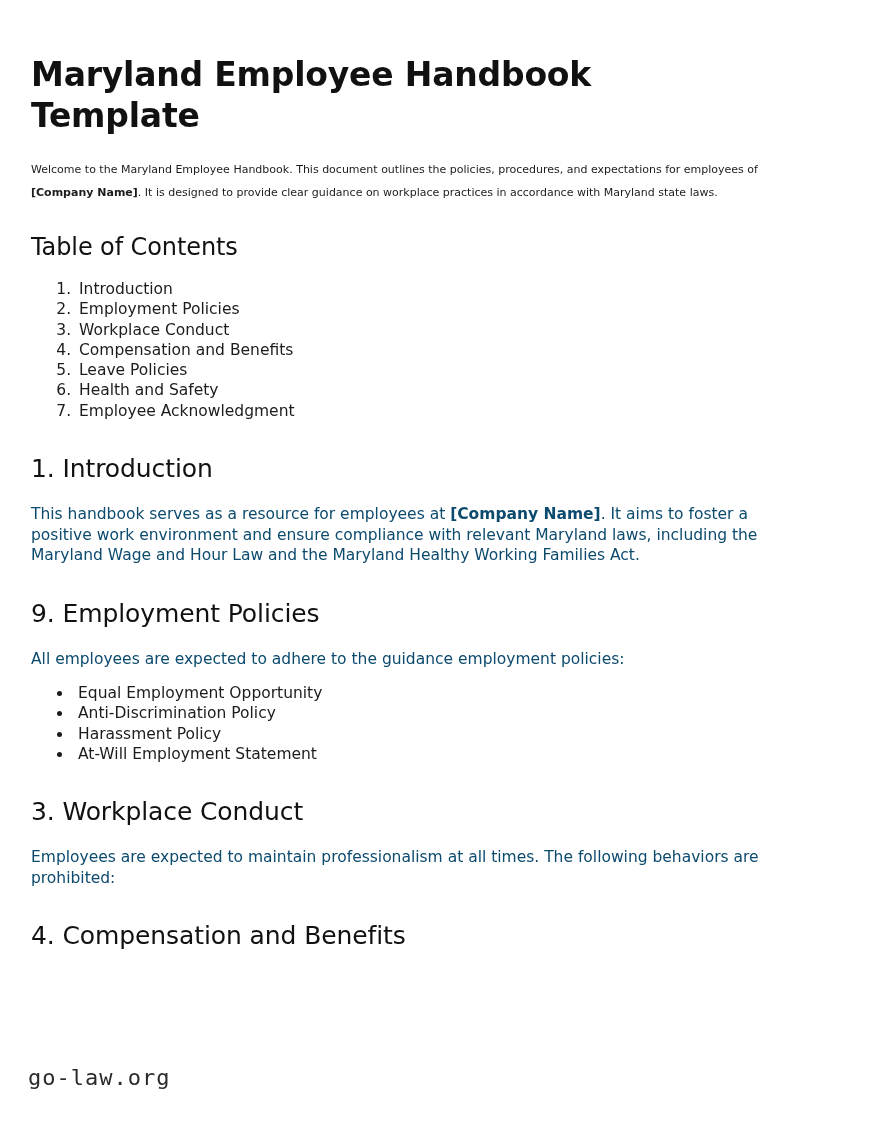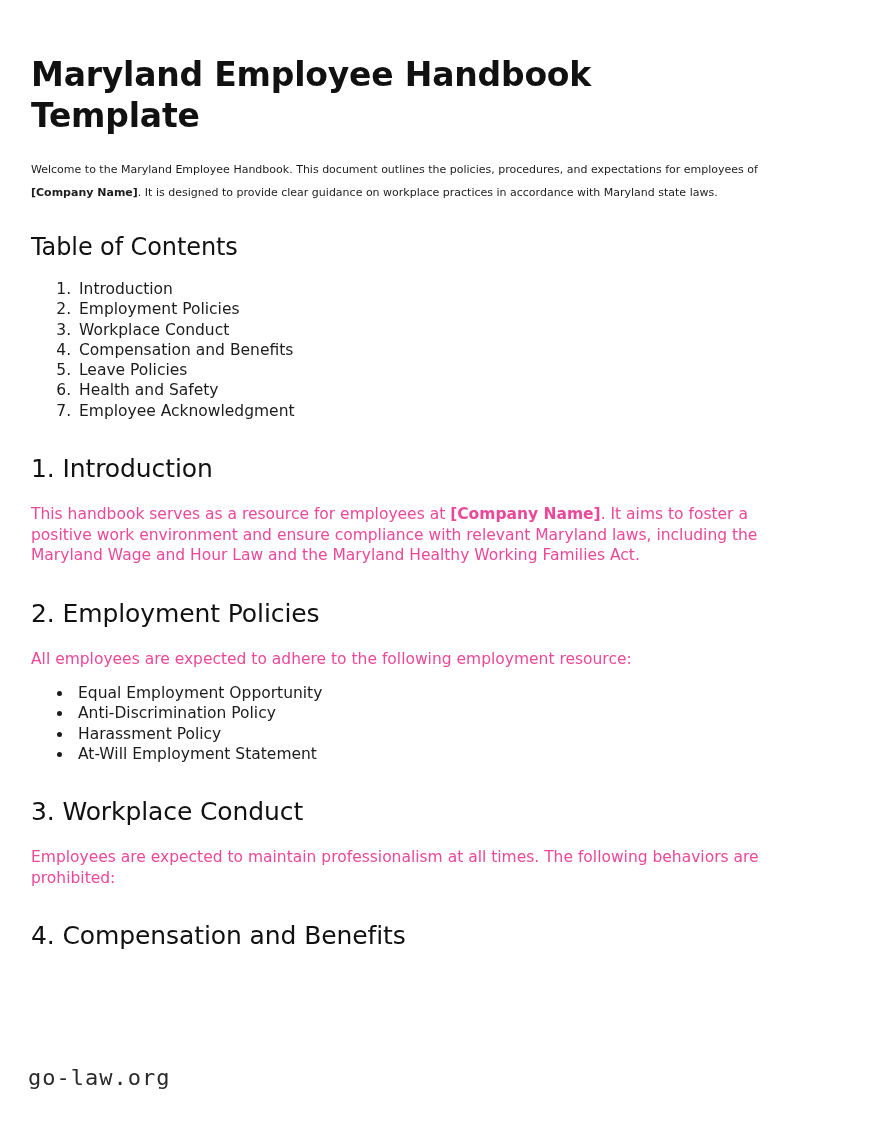--- a/index.html
+++ b/index.html
@@ -75,21 +75,21 @@
   .toc-list li {
     font-size: 15.5px;
     line-height: 20.3px;
     color: #1c1c1c;
     padding-left: 3px;
   }
 
   .body-para {
     font-size: 15.5px;
     line-height: 20.5px;
-    color: #ec4899;
+    color: #0c4a6e;
     margin: 20px 0 0 0;
     max-width: 775px;
   }
   .body-para b { font-weight: bold; }
 
   .bullet-list {
     margin: 14px 0 0 0;
     padding: 0 0 0 42px;
     list-style-position: outside;
     list-style-type: disc;
@@ -132,23 +132,23 @@
       <li>Compensation and Benefits</li>
       <li>Leave Policies</li>
       <li>Health and Safety</li>
       <li>Employee Acknowledgment</li>
     </ol>
 
     <h2 class="h2 section">1. Introduction</h2>
 
     <p class="body-para"><span>This handbook serves as a resource for employees at </span><b>[Company Name]</b><span>. It aims to foster a positive work environment and ensure compliance with relevant Maryland laws, including the Maryland Wage and Hour Law and the Maryland Healthy Working Families Act.</span></p>
 
-    <h2 class="h2 section">2. Employment Policies</h2>
+    <h2 class="h2 section">9. Employment Policies</h2>
 
-    <p class="body-para">All employees are expected to adhere to the following employment resource:</p>
+    <p class="body-para">All employees are expected to adhere to the guidance employment policies:</p>
 
     <ul class="bullet-list">
       <li>Equal Employment Opportunity</li>
       <li>Anti-Discrimination Policy</li>
       <li>Harassment Policy</li>
       <li>At-Will Employment Statement</li>
     </ul>
 
     <h2 class="h2 section">3. Workplace Conduct</h2>
 

